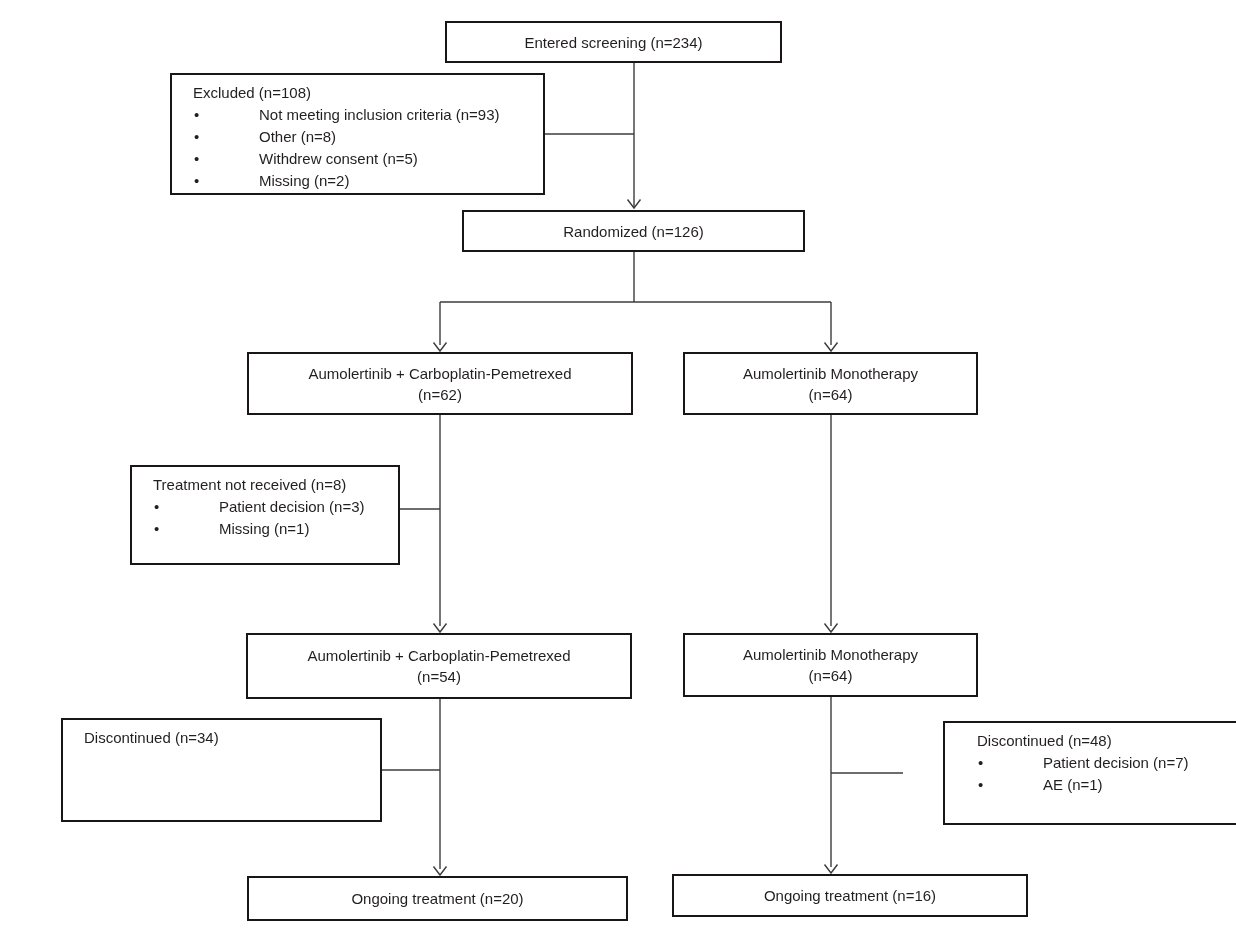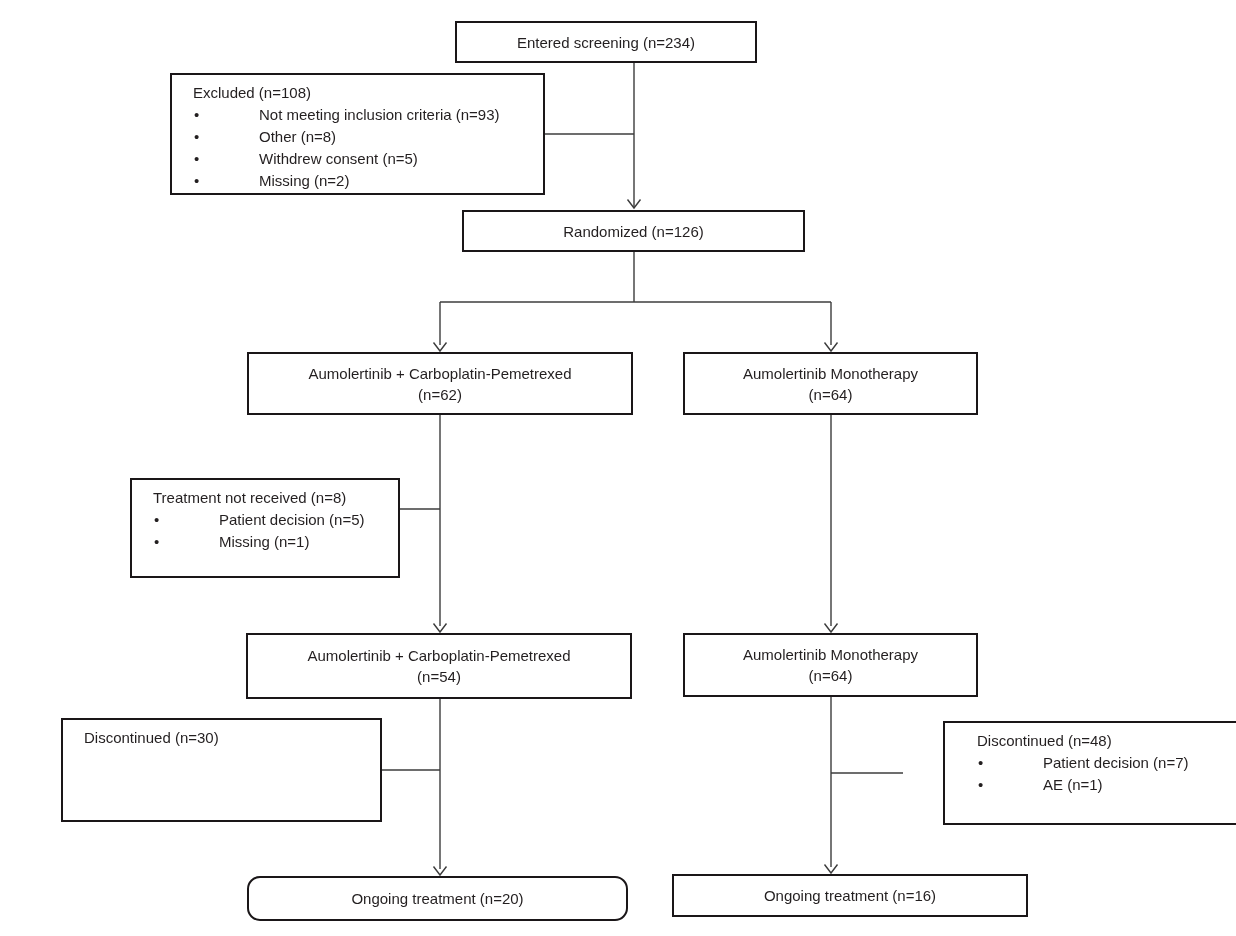--- a/index.html
+++ b/index.html
@@ -101,21 +101,21 @@
 
       <line x1="342" y1="770" x2="440" y2="770"></line>
 
       <line x1="831" y1="697" x2="831" y2="867"></line>
       <polyline points="824.5,864.5 831,873 837.5,864.5"></polyline>
 
       <line x1="831" y1="773" x2="903" y2="773"></line>
     </g>
   </svg>
 
-  <div class="node-box" style="left:455px; top:21px; width:302px; height:42px;">
+  <div class="node-box" style="left:445px; top:21px; width:337px; height:42px;">
     <div>Entered screening (n=234)</div>
   </div>
 
   <div class="detail-box" style="left:130px; top:73px; width:375px; height:122px;">
     <div class="detail-title">Excluded (n=108)</div>
     <ul>
       <li><span>Not meeting inclusion criteria (n=93)</span></li>
       <li><span>Other (n=8)</span></li>
       <li><span>Withdrew consent (n=5)</span></li>
       <li><span>Missing (n=2)</span></li>
@@ -129,51 +129,51 @@
   <div class="node-box" style="left:247px; top:352px; width:386px; height:63px;">
     <div>Aumolertinib + Carboplatin-Pemetrexed</div>
     <div>(n=62)</div>
   </div>
 
   <div class="node-box" style="left:683px; top:352px; width:295px; height:63px;">
     <div>Aumolertinib Monotherapy</div>
     <div>(n=64)</div>
   </div>
 
-  <div class="detail-box" style="left:90px; top:478px; width:270px; height:100px;">
+  <div class="detail-box" style="left:90px; top:465px; width:270px; height:100px;">
     <div class="detail-title">Treatment not received (n=8)</div>
     <ul>
-      <li><span>Patient decision (n=5)</span></li>
+      <li><span>Patient decision (n=3)</span></li>
       <li><span>Missing (n=1)</span></li>
     </ul>
   </div>
 
   <div class="node-box" style="left:246px; top:633px; width:386px; height:66px;">
     <div>Aumolertinib + Carboplatin-Pemetrexed</div>
     <div>(n=54)</div>
   </div>
 
   <div class="node-box" style="left:683px; top:633px; width:295px; height:64px;">
     <div>Aumolertinib Monotherapy</div>
     <div>(n=64)</div>
   </div>
 
   <div class="detail-box" style="left:21px; top:718px; width:321px; height:104px;">
-    <div class="detail-title">Discontinued (n=30)</div>
+    <div class="detail-title">Discontinued (n=34)</div>
   </div>
 
   <div class="detail-box" style="left:903px; top:721px; width:316px; height:104px;padding-left:32px;">
     <div class="detail-title">Discontinued (n=48)</div>
     <ul>
       <li><span>Patient decision (n=7)</span></li>
       <li><span>AE (n=1)</span></li>
     </ul>
   </div>
 
-  <div class="node-box" style="left:247px; top:876px; width:381px; height:45px;border-radius:13px;">
+  <div class="node-box" style="left:247px; top:876px; width:381px; height:45px;">
     <div>Ongoing treatment (n=20)</div>
   </div>
 
   <div class="node-box" style="left:672px; top:874px; width:356px; height:43px;">
     <div>Ongoing treatment (n=16)</div>
   </div>
 
 </div>
 
 </body></html>

